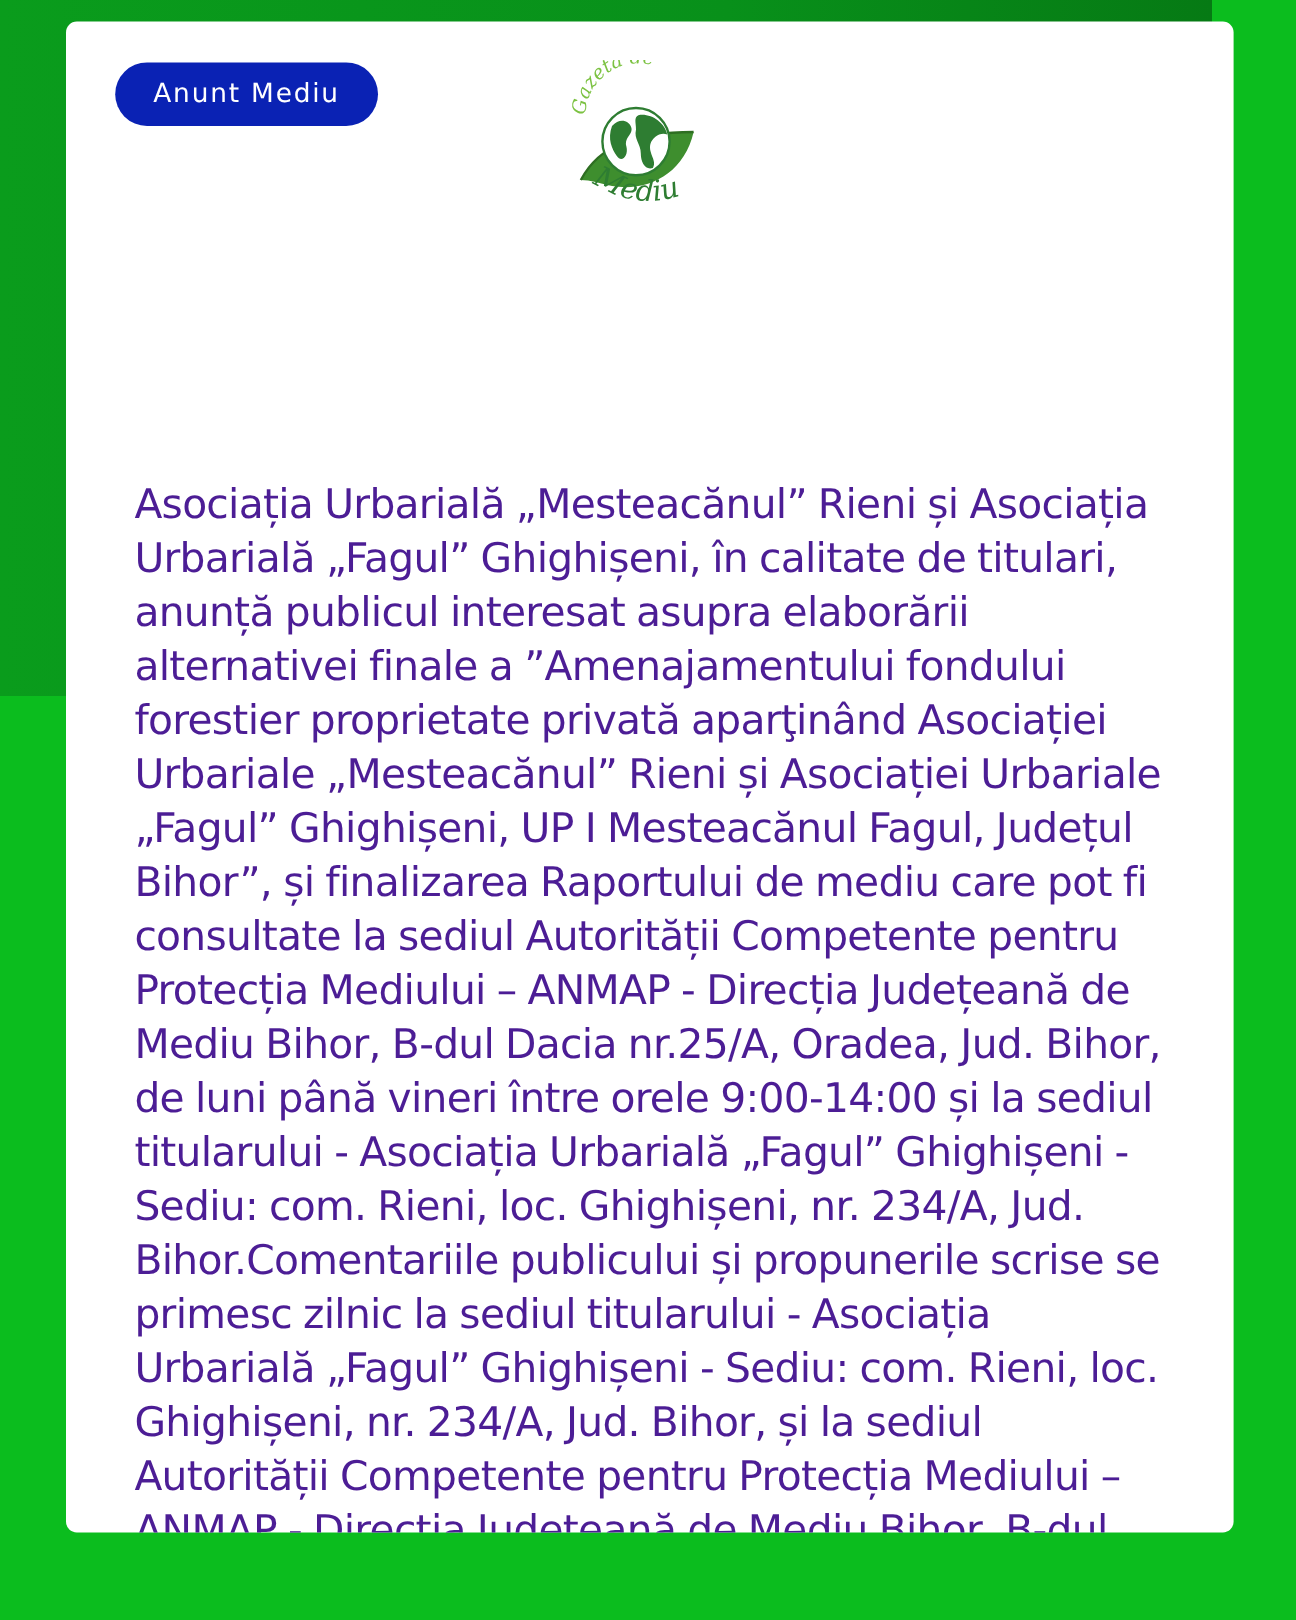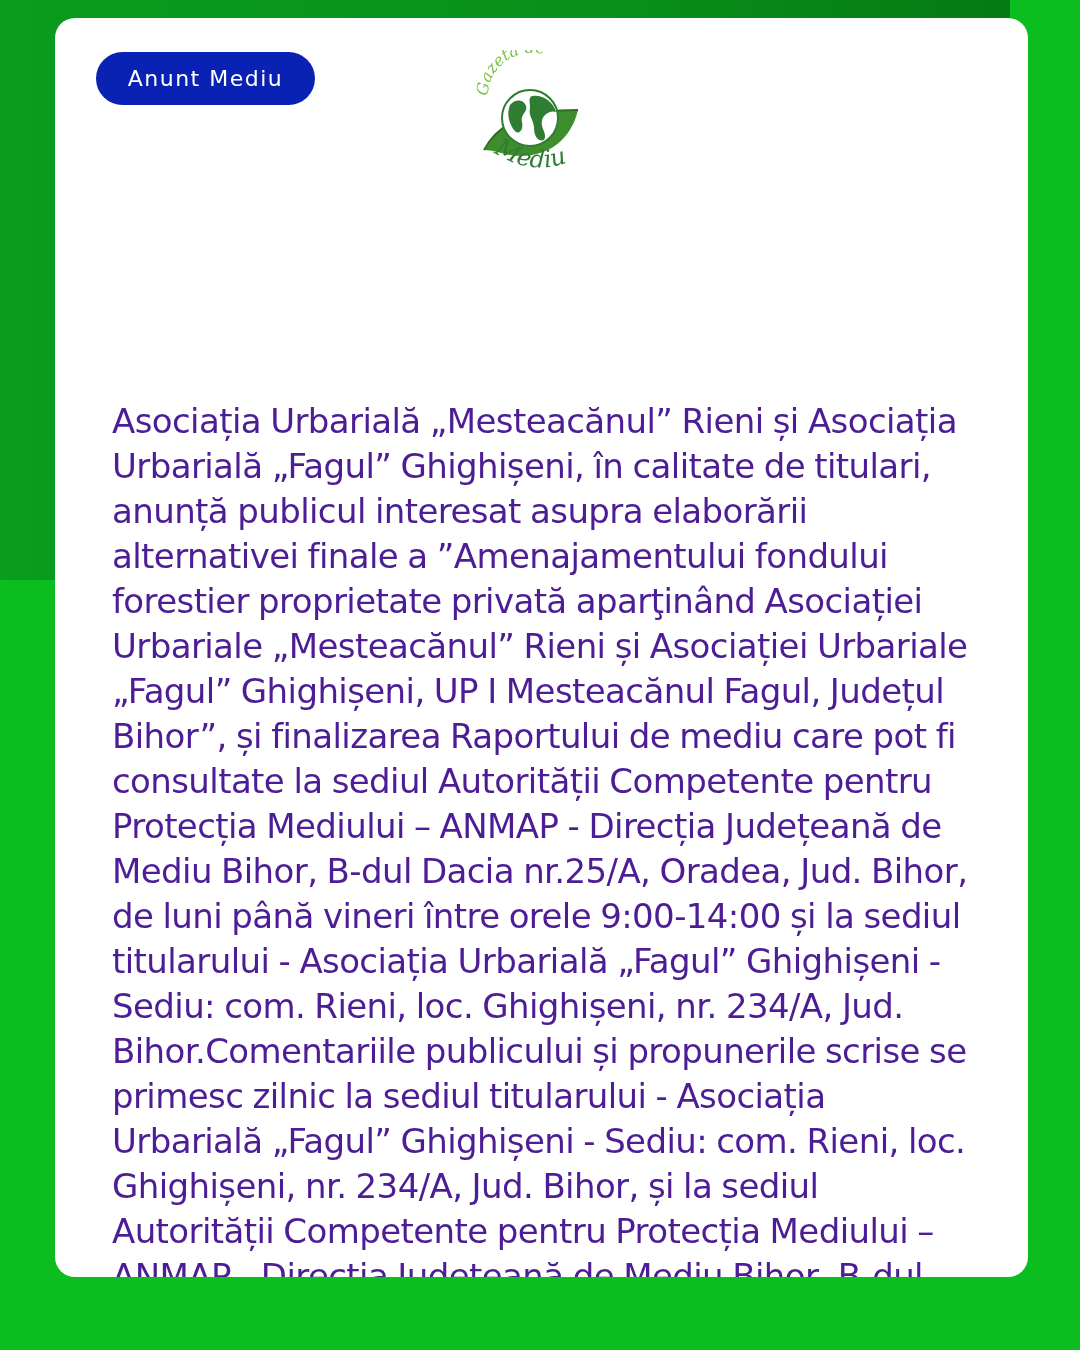--- a/index.html
+++ b/index.html
@@ -22,21 +22,21 @@
       height: 580px;
       background: linear-gradient(90deg, #0a9c1c 0%, #08901a 60%, #067a14 100%);
     }
     .card {
       position: absolute;
       left: 55px;
       top: 18px;
       width: 973px;
       height: 1259px;
       background: #ffffff;
-      border-radius: 20px;
+      border-radius: 9px;
       overflow: hidden;
     }
     .badge {
       position: absolute;
       left: 41px;
       top: 34px;
       width: 219px;
       height: 53px;
       border-radius: 27px;
       background: #0a22b4;

